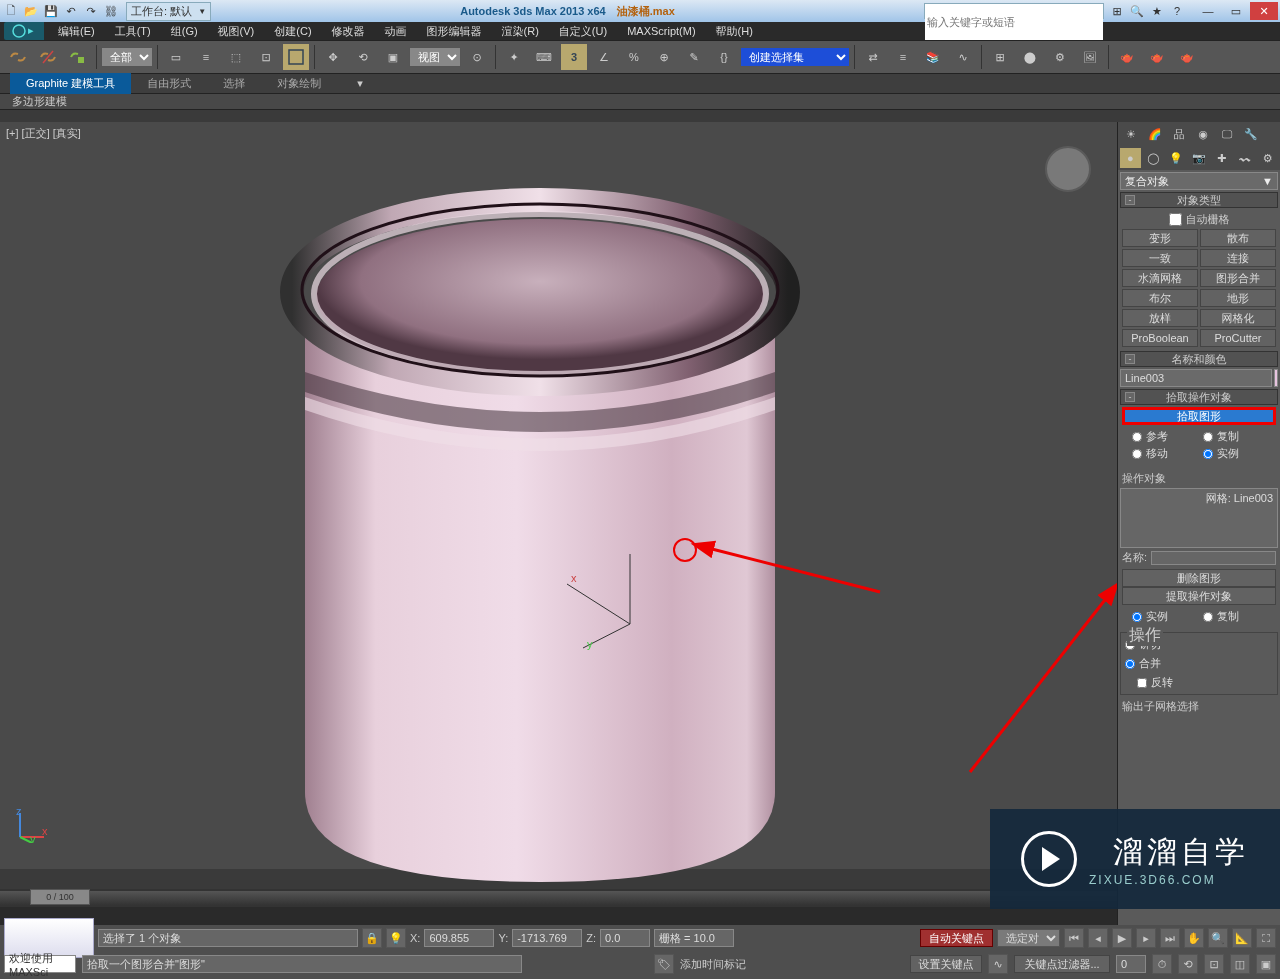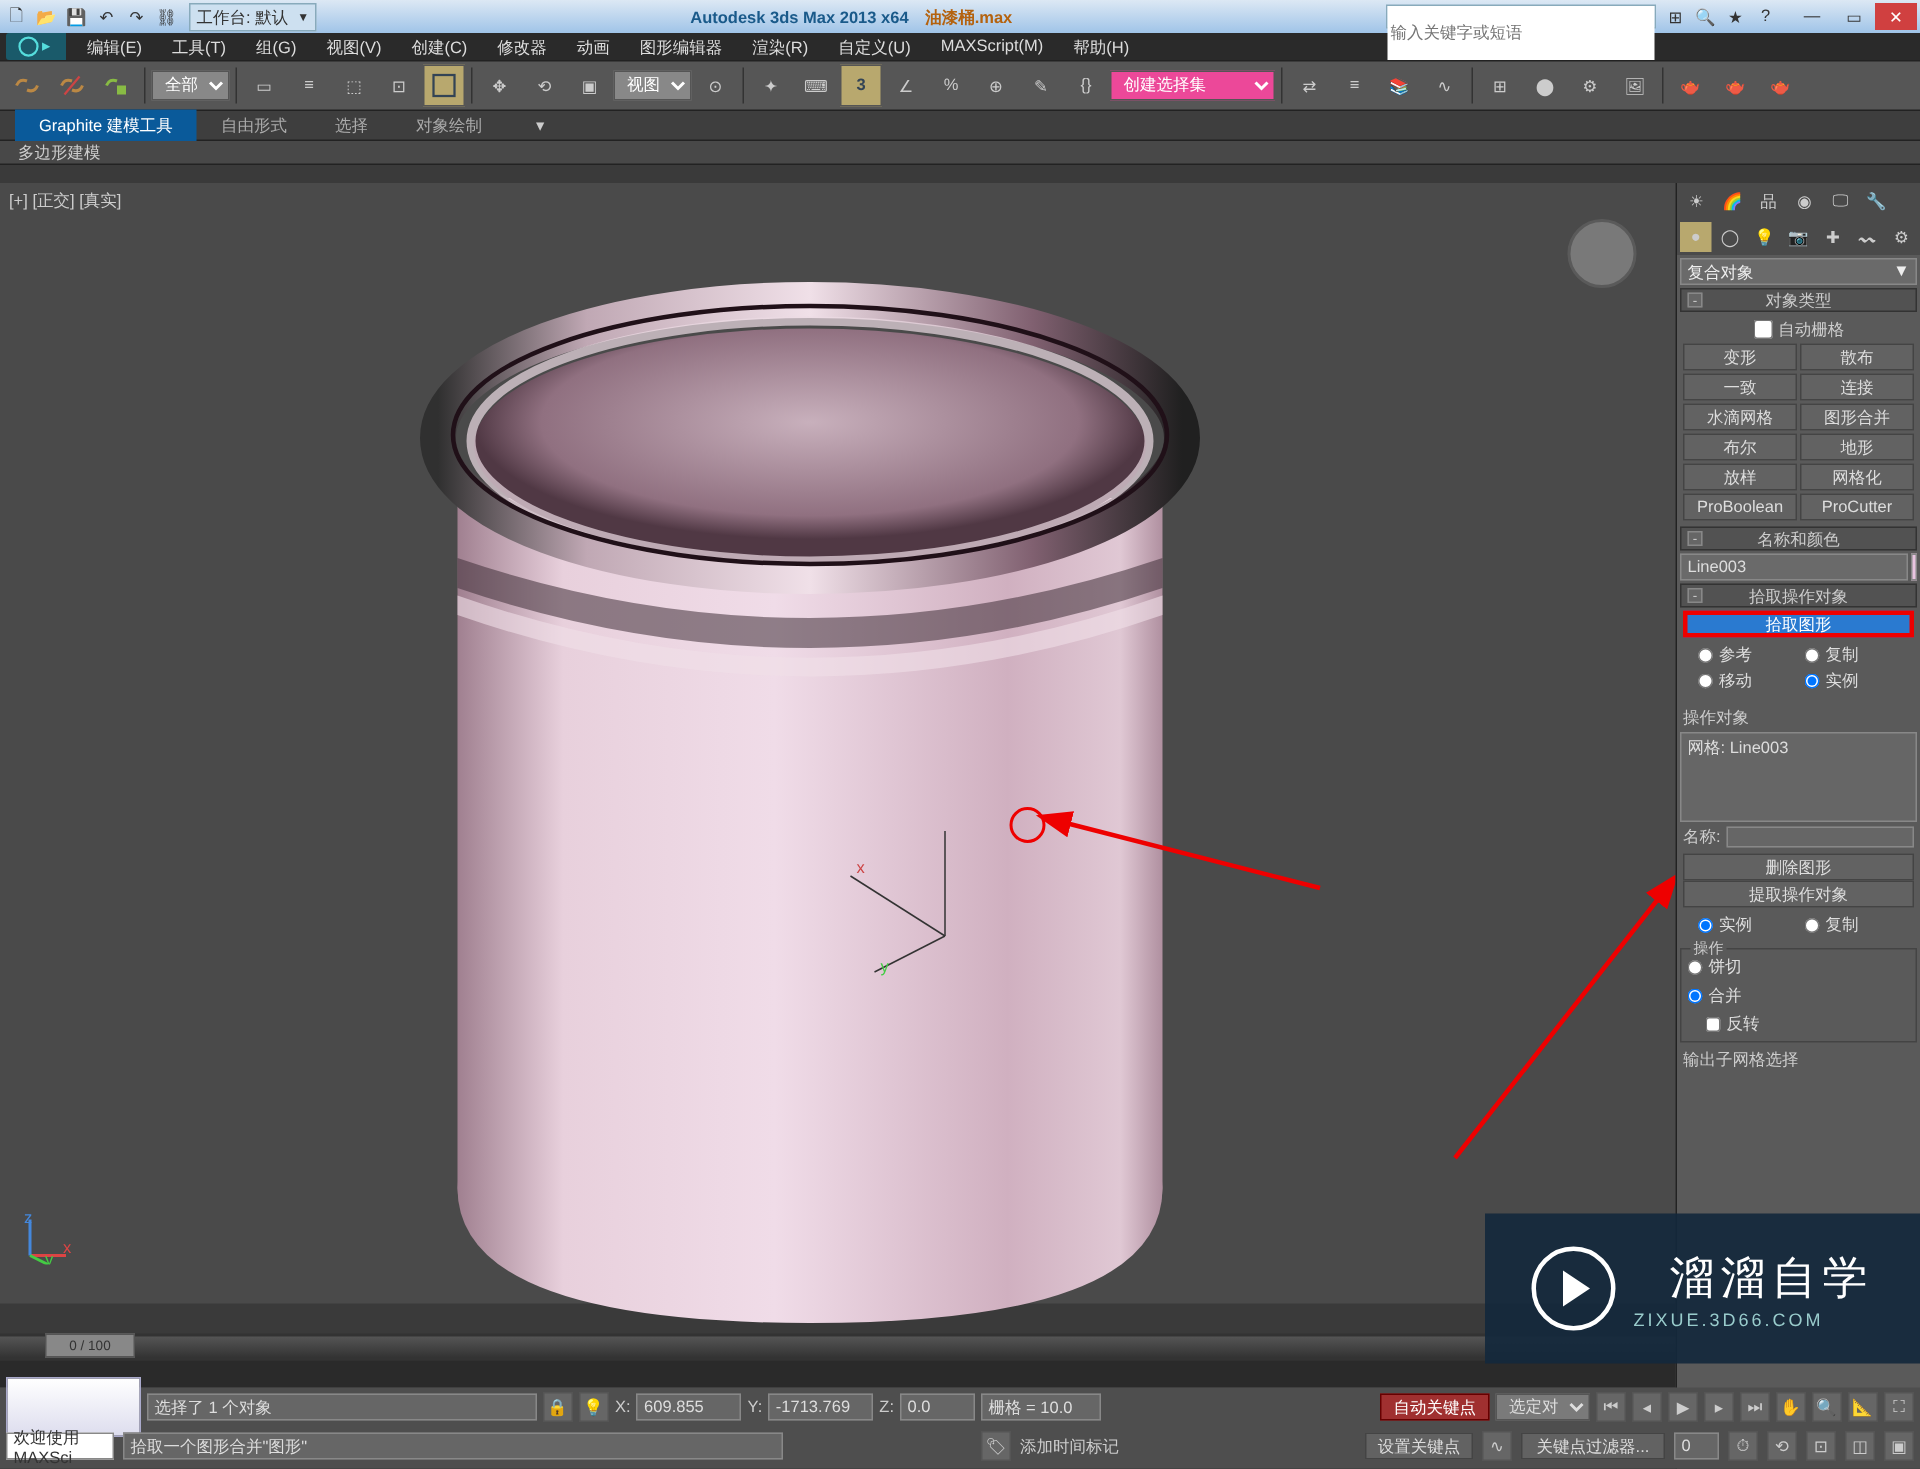--- a/index.html
+++ b/index.html
@@ -22,21 +22,21 @@
 
 .menubar { height: 18px; background: #2a2a2a; display: flex; align-items: center; padding-left: 4px; }
 .menubar .app-icon { width: 40px; height: 18px; background: #1a5a6a; display: flex; align-items: center; justify-content: center; margin-right: 4px; border-radius: 2px 0 0 2px; }
 .menubar .menu-item { padding: 2px 10px; color: #ddd; cursor: pointer; }
 
 
 .main-toolbar { height: 34px; background: #565656; border-top: 1px solid #222; border-bottom: 1px solid #222; display: flex; align-items: center; padding: 0 4px; gap: 2px; }
 .main-toolbar .tb-btn { width: 28px; height: 28px; display: flex; align-items: center; justify-content: center; cursor: pointer; border: 1px solid transparent; }
 .main-toolbar .tb-btn.active { background: #b8a86e; border: 1px solid #555; }
 .main-toolbar .tb-select { height: 20px; background: #888; border: 1px solid #555; padding: 0 4px; color: #fff; cursor: pointer; }
-.main-toolbar .tb-select.yellow { background: #ec4899; }
+.main-toolbar .tb-select.yellow { background: #1d4ed8; }
 .main-toolbar .sep { width: 1px; height: 24px; background: #333; margin: 0 2px; }
 
 
 .ribbon { height: 20px; background: #3e3e3e; display: flex; align-items: center; padding-left: 10px; border-bottom: 1px solid #222; }
 .ribbon .tab { padding: 3px 16px; color: #aaa; cursor: pointer; }
 .ribbon .tab.active { background: #0a5a9a; color: #fff; }
 .ribbon-sub { height: 16px; background: #484848; padding-left: 12px; color: #ccc; font-size: 11px; display: flex; align-items: center; border-bottom: 1px solid #222; }
 
 
 .viewport { position: absolute; top: 122px; left: 0; right: 163px; bottom: 110px; background: #4a4a4a; }
@@ -70,26 +70,26 @@
 .checkbox-row input { margin-right: 4px; }
 
 .name-row { display: flex; margin: 2px; gap: 2px; }
 .name-input { flex: 1; height: 18px; background: #6a6a6a; border: 1px solid #888; color: #ddd; padding: 0 4px; }
 .color-sw { width: 18px; height: 18px; background: #e8c4e0; border: 1px solid #888; cursor: pointer; }
 
 .radio-grid { display: grid; grid-template-columns: 1fr 1fr; gap: 2px 8px; padding: 4px 10px; }
 .radio-item { display: flex; align-items: center; gap: 4px; color: #ddd; }
 .radio-item input { width: 10px; height: 10px; }
 
-.listbox { margin: 2px; height: 60px; background: #666; border: 1px solid #888; padding: 2px 4px; color: #ddd; }
+.listbox { margin: 2px; height: 60px; background: #666; border: 1px solid #888; padding: 2px 4px; color: #ddd; text-align: right; }
 .field-row { display: flex; margin: 2px 4px; align-items: center; gap: 4px; }
 .field-row .field { flex: 1; height: 14px; background: #666; border: 1px solid #888; }
 
 .group-box { margin: 2px; border: 1px solid #444; padding: 4px; position: relative; }
-.group-box .label { position: absolute; top: -8px; left: 6px; background: #5a5a5a; padding: 0 2px; color: #ccc; font-size: 10px; font-family: Liberation Serif, serif; }
+.group-box .label { position: absolute; top: -8px; left: 6px; background: #5a5a5a; padding: 0 2px; color: #ccc; font-size: 16px; font-family: Liberation Serif, serif; }
 
 
 .timeline { position: absolute; bottom: 72px; left: 0; right: 163px; height: 18px; background: #333; display: flex; align-items: center; }
 .timeline .slider { width: 100%; height: 14px; background: linear-gradient(#555, #333); position: relative; }
 .timeline .handle { position: absolute; left: 30px; top: -2px; width: 60px; height: 16px; background: #888; border: 1px solid #555; font-size: 9px; display: flex; align-items: center; justify-content: center; color: #333; }
 
 .track-bar { position: absolute; bottom: 54px; left: 0; right: 163px; height: 18px; background: #2a2a2a; }
 
 
 .statusbar { position: absolute; bottom: 0; left: 0; right: 0; height: 54px; background: #4e4e4e; display: flex; flex-direction: column; }

